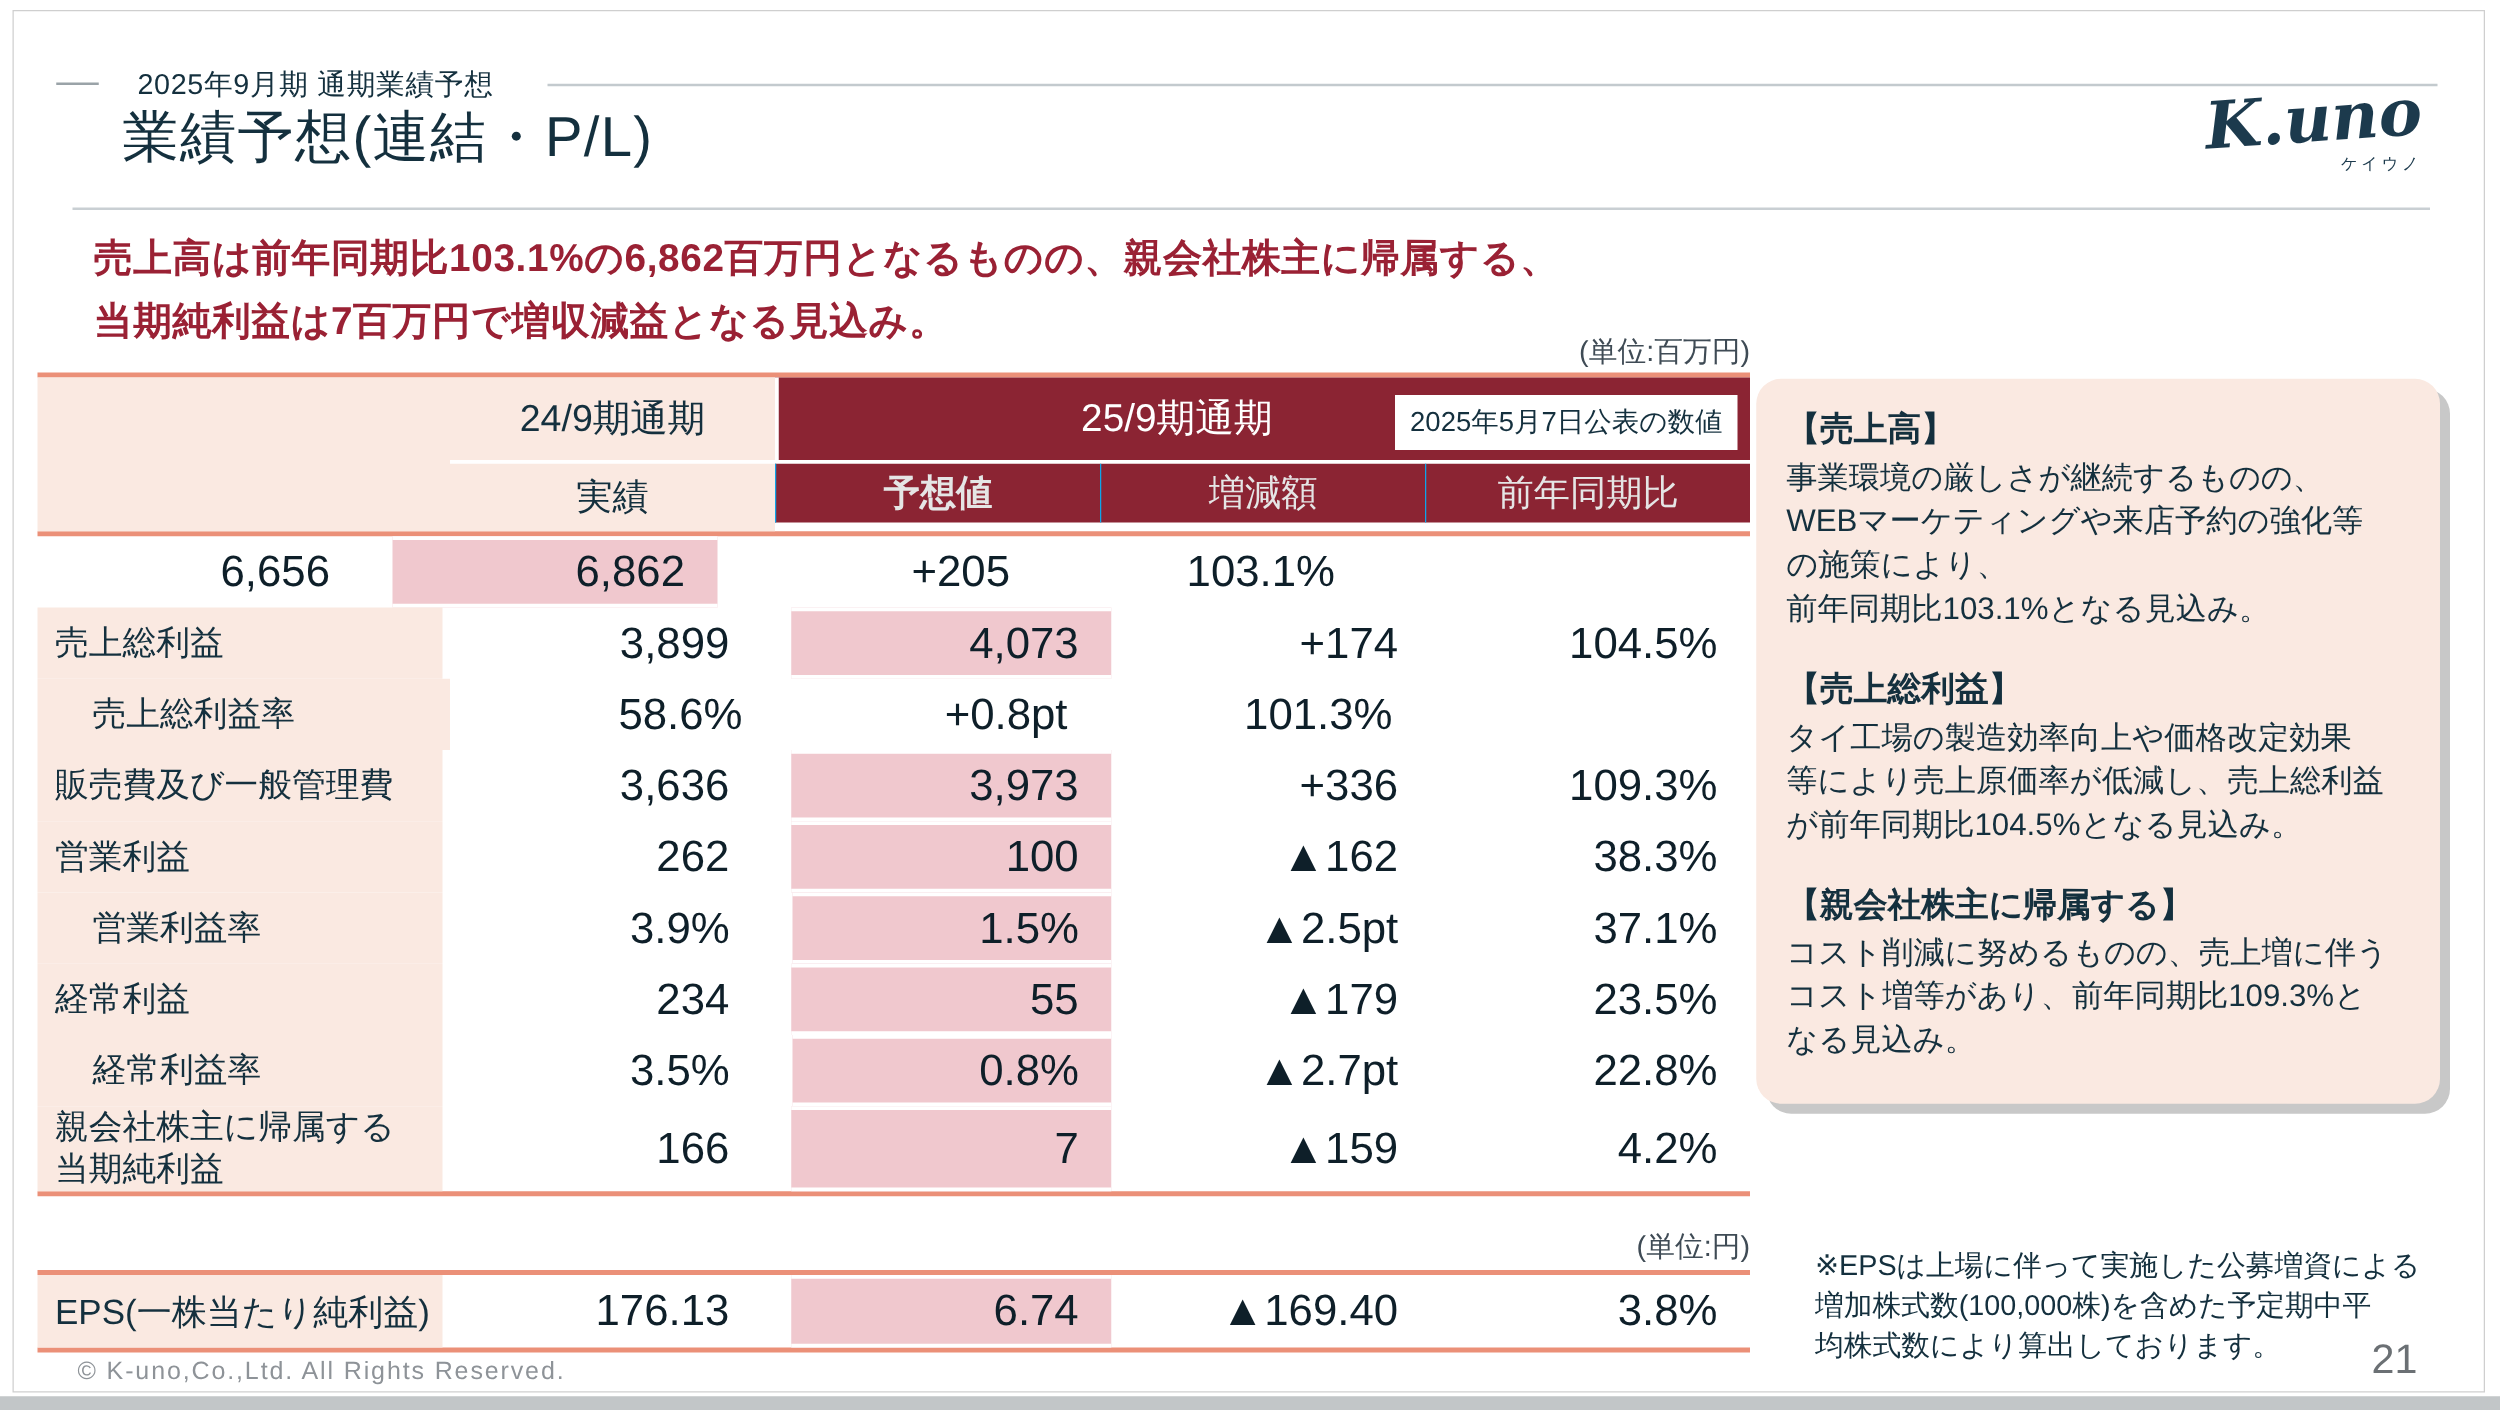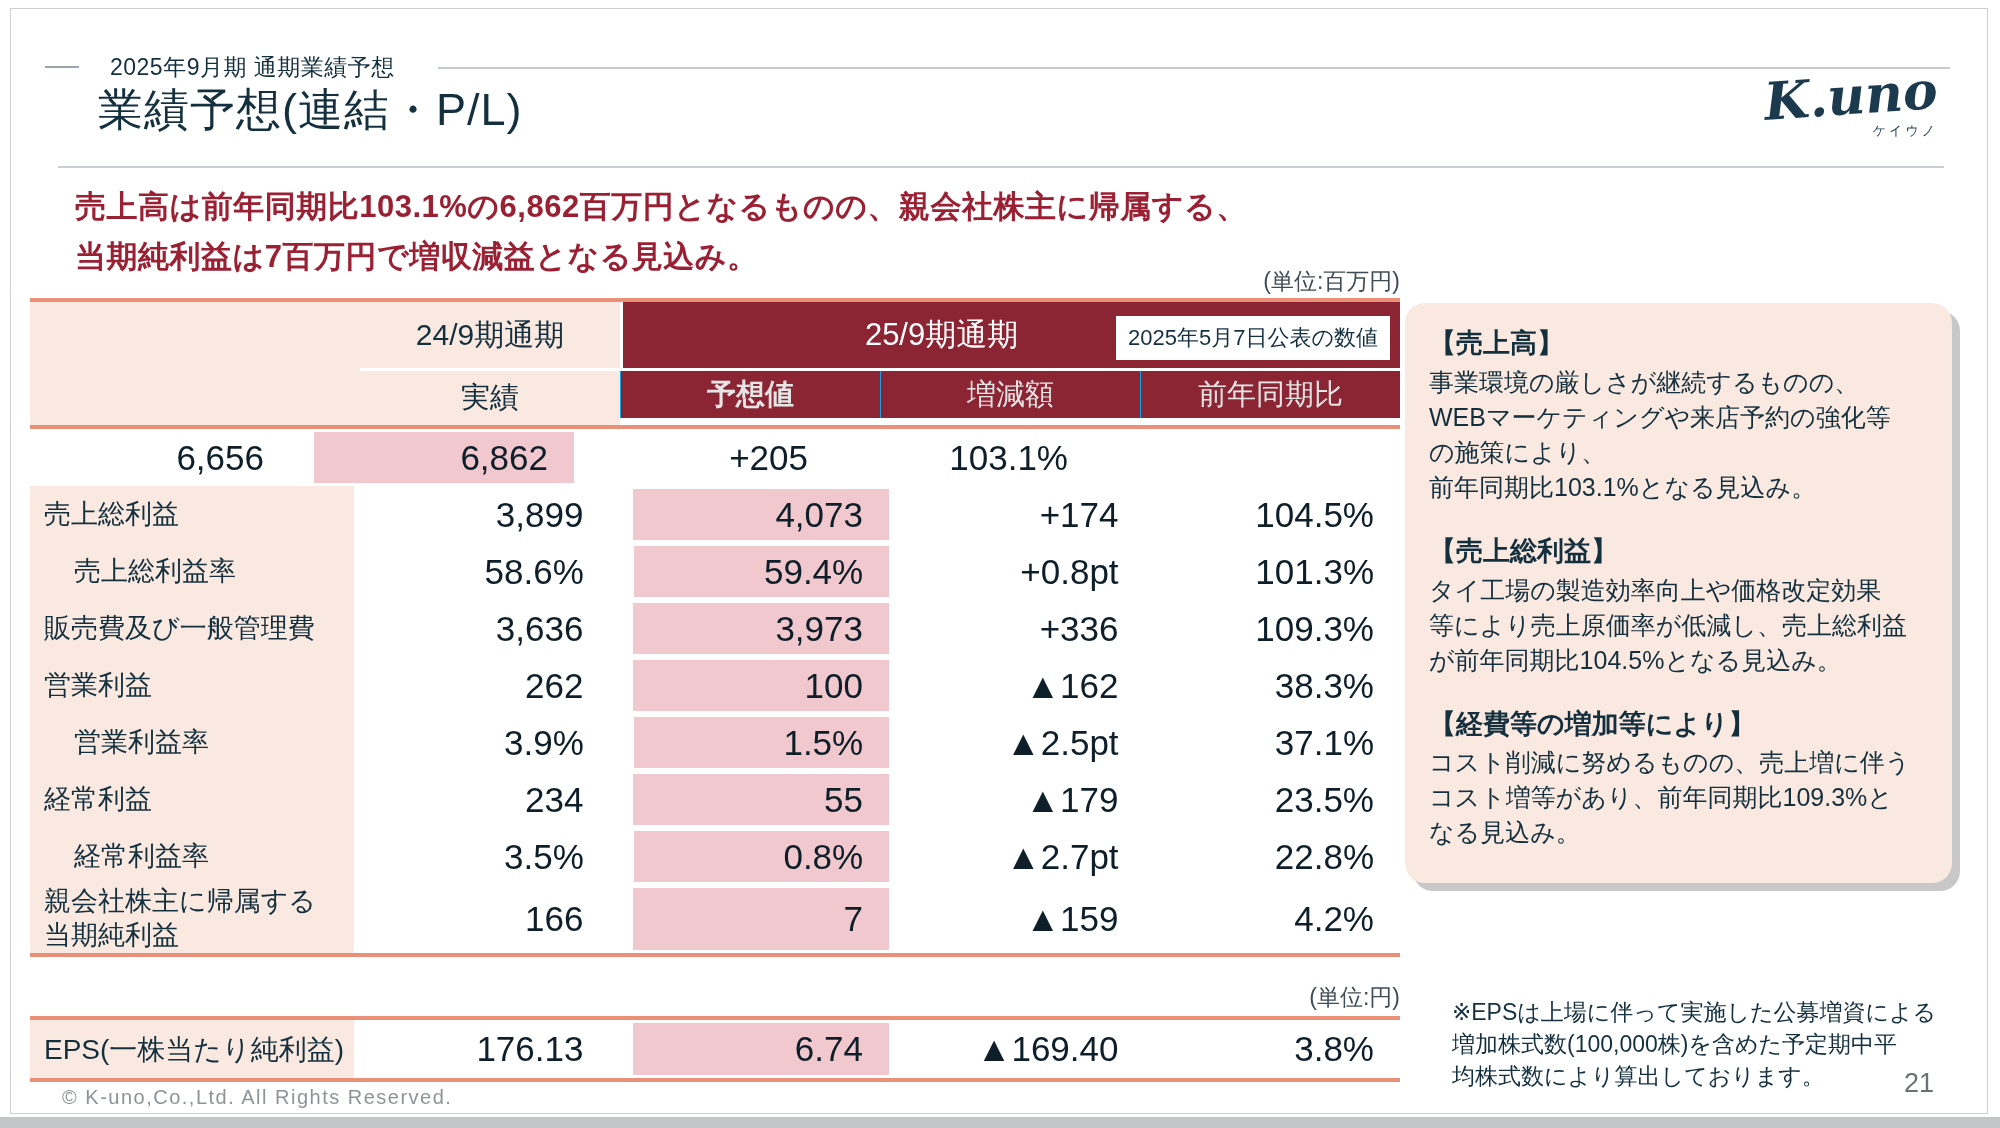--- a/index.html
+++ b/index.html
@@ -68,21 +68,21 @@
   
   .notes-panel{
     left:1405px;top:303px;width:547px;height:580px;background:var(--cream);
     box-shadow:8px 8px 0 #C8C8C8;padding:22px 24px;line-height:1.4;border-radius:20px;
   }
   .note-sec{margin-bottom:28px;}
   .note-head{font-size:27px;font-weight:bold;margin-bottom:2px;}
   .note-body{font-size:25px;white-space:pre-line;}
 
   .eps-note{left:1452px;top:996px;width:520px;font-size:23px;line-height:1.4;white-space:pre-line;}
-  .page-number{right:66px;top:1068px;font-size:27px;color:#6B7074;}
+  .page-number{right:66px;top:1068px;font-size:33px;color:#6B7074;}
   .copyright{left:62px;top:1086px;font-size:20px;color:#8E9398;letter-spacing:1.5px;}
 </style>
 </head>
 <body>
 
 <div class="abs frame"></div>
 <div class="abs bottom-band"></div>
 
 <div class="abs eyebrow-dash"></div>
 <div class="abs eyebrow">2025年9月期 通期業績予想</div>
@@ -135,21 +135,20 @@
       <div class="trow">
     <div class="c-label">売上総利益</div>
     <div class="c-val">3,899</div>
     <div class="c-val pinkbg">4,073</div>
     <div class="c-val">+174</div>
     <div class="c-val">104.5%</div>
   </div>
       <div class="trow">
     <div class="c-label indent">売上総利益率</div>
     <div class="c-val">58.6%</div>
-    <div class="c-val pinkbg">59.4%</div>
     <div class="c-val">+0.8pt</div>
     <div class="c-val">101.3%</div>
   </div>
       <div class="trow">
     <div class="c-label">販売費及び一般管理費</div>
     <div class="c-val">3,636</div>
     <div class="c-val pinkbg">3,973</div>
     <div class="c-val">+336</div>
     <div class="c-val">109.3%</div>
   </div>
@@ -215,21 +214,21 @@
 の施策により、
 前年同期比103.1%となる見込み。</div>
   </div>
   <div class="note-sec">
     <div class="note-head">【売上総利益】</div>
     <div class="note-body">タイ工場の製造効率向上や価格改定効果
 等により売上原価率が低減し、売上総利益
 が前年同期比104.5%となる見込み。</div>
   </div>
   <div class="note-sec">
-    <div class="note-head">【経費等の増加等により】</div>
+    <div class="note-head">【親会社株主に帰属する】</div>
     <div class="note-body">コスト削減に努めるものの、売上増に伴う
 コスト増等があり、前年同期比109.3%と
 なる見込み。</div>
   </div>
 </div>
 
 <div class="abs eps-note">※EPSは上場に伴って実施した公募増資による
 増加株式数(100,000株)を含めた予定期中平
 均株式数により算出しております。</div>
 <div class="abs page-number">21</div>

